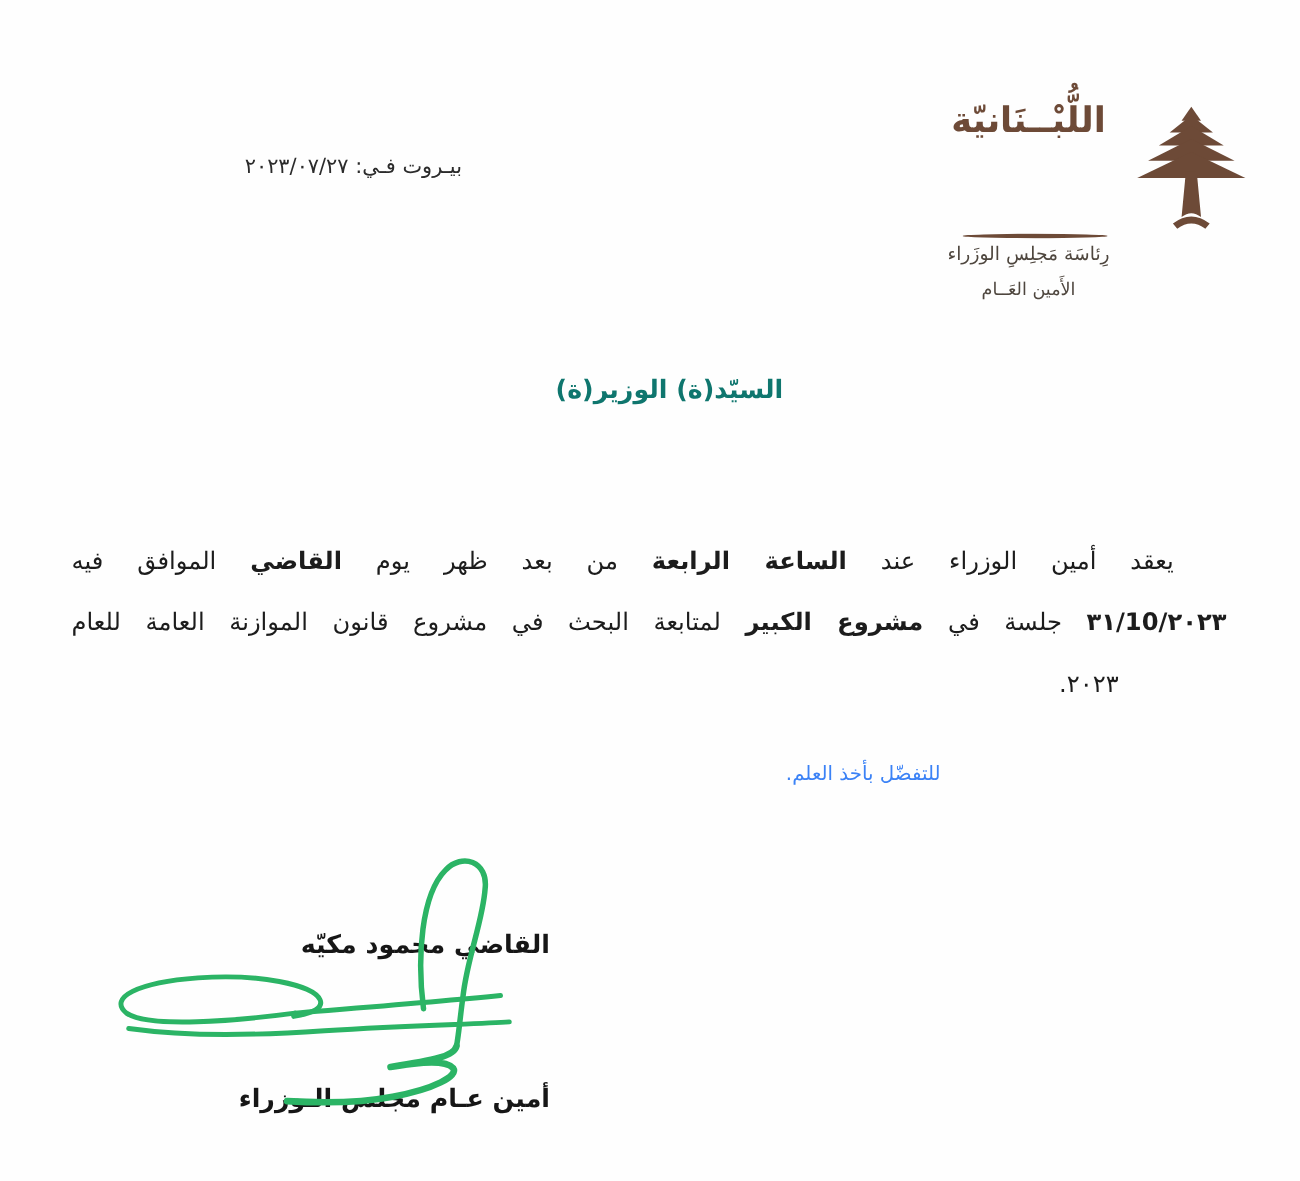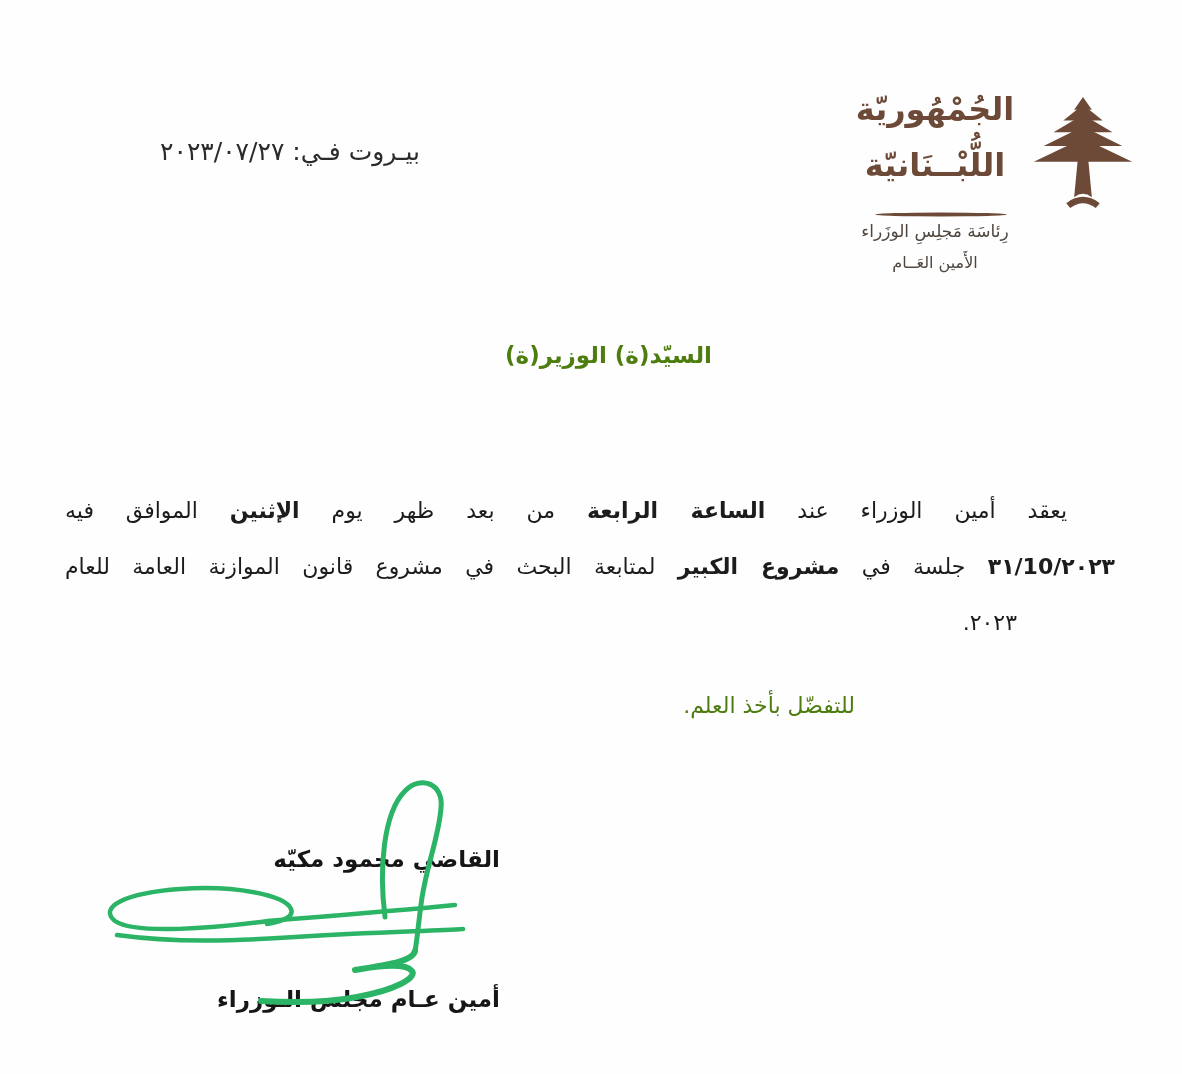--- a/index.html
+++ b/index.html
@@ -17,48 +17,47 @@
   .calli{position:absolute;left:10px;top:-4px;width:170px;text-align:center;
          font-weight:bold;font-size:32px;line-height:56px;color:#6d4a37;}
   .cedar{position:absolute;right:0;top:8px;width:118px;height:118px;}
   .lh-divider{position:absolute;left:35px;top:127px;width:132px;height:5px;}
   .lh-authority{position:absolute;left:0px;top:136px;width:190px;text-align:center;
                 font-size:17px;color:#4e463e;}
   .lh-office{position:absolute;left:0px;top:168px;width:190px;text-align:center;
              font-size:16px;color:#4e463e;}
 
   
-  .refblock{left:100px;top:133px;width:320px;font-size:25px;line-height:37px;
+  .refblock{left:100px;top:133px;width:320px;font-size:19px;line-height:37px;
             color:#2b2b2b;text-align:right;}
 
   
-  .addressee{top:342px;right:470px;font-size:23px;font-weight:bold;color:#4d7c0f;}
+  .addressee{top:342px;right:470px;font-size:23px;font-weight:bold;color:#0f766e;}
 
   
   .bodypara{left:65px;right:67px;top:483px;font-size:22px;color:#1c1c1c;}
   .body-line{height:56px;line-height:56px;text-align:justify;text-align-last:justify;}
   .body-line.first{padding-right:48px;}
   .body-line.last{text-align:right;text-align-last:right;padding-right:98px;}
   .b{font-weight:bold;}
 
   
-  .closing{top:693px;right:327px;font-size:22px;color:#4d7c0f;}
+  .closing{top:693px;right:327px;font-size:18px;color:#3b82f6;}
 
   
   .sig-name{top:846px;right:682px;font-size:23px;font-weight:bold;color:#161616;z-index:2;}
   .sig-title{top:986px;right:682px;font-size:23px;font-weight:bold;color:#161616;z-index:2;}
   .sig-ink{left:95px;top:775px;width:440px;height:235px;z-index:3;pointer-events:none;}
 </style>
 </head>
 <body>
 
 <div class="abs letterhead">
 
   <div class="calli">
-    <div>الجُمْهُوريّة</div>
     <div>اللُّبْــنَانيّة</div>
   </div>
 
   <svg class="cedar" viewBox="0 0 120 120">
     <g fill="#6d4a37">
       <polygon points="60,4 69,17 51,17"></polygon>
       <polygon points="60,12 80,28 40,28"></polygon>
       <polygon points="60,22 90,40 30,40"></polygon>
       <polygon points="60,34 100,54 20,54"></polygon>
       <polygon points="60,46 110,70 10,70"></polygon>
@@ -75,21 +74,21 @@
   <div class="lh-office">الأَمين العَــام</div>
 </div>
 
 <div class="abs refblock">
   <div>بيـروت فـي: ٢٠٢٣/٠٧/٢٧</div>
 </div>
 
 <div class="abs addressee">السيّد(ة) الوزير(ة)</div>
 
 <div class="abs bodypara">
-  <div class="body-line first"><span>يعقد أمين الوزراء عند </span><span class="b">الساعة الرابعة</span><span> من بعد ظهر يوم </span><span class="b">الإثنين</span><span> الموافق فيه</span></div>
+  <div class="body-line first"><span>يعقد أمين الوزراء عند </span><span class="b">الساعة الرابعة</span><span> من بعد ظهر يوم </span><span class="b">القاضي</span><span> الموافق فيه</span></div>
   <div class="body-line"><span class="b">٢٠٢٣/10/٣١</span><span> جلسة في </span><span class="b">مشروع الكبير</span><span> لمتابعة البحث في مشروع قانون الموازنة العامة للعام</span></div>
   <div class="body-line last">٢٠٢٣.</div>
 </div>
 
 <div class="abs closing">للتفضّل بأخذ العلم.</div>
 
 <div class="abs sig-name">القاضي محمود مكيّه</div>
 <div class="abs sig-title">أمين عـام مجلس الـوزراء</div>
 
 <svg class="abs sig-ink" viewBox="0 0 440 235">

